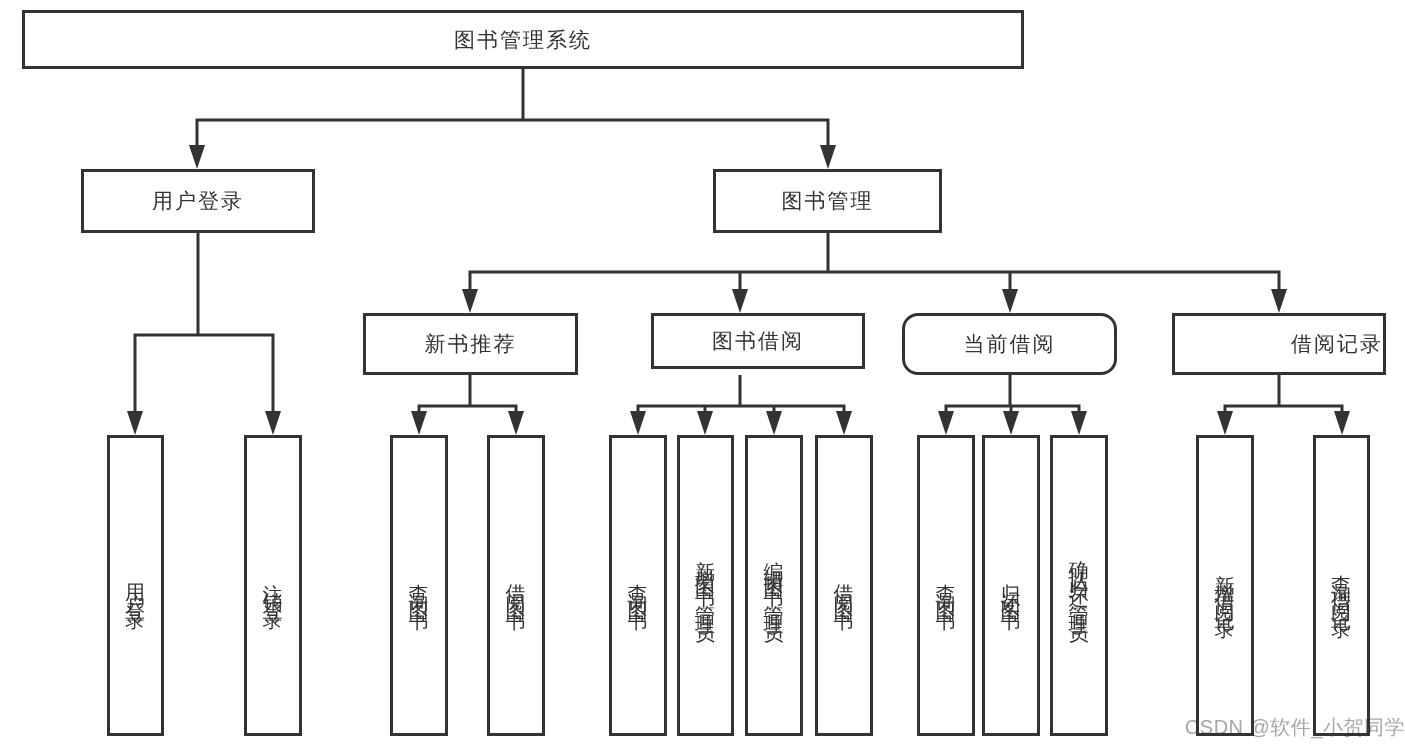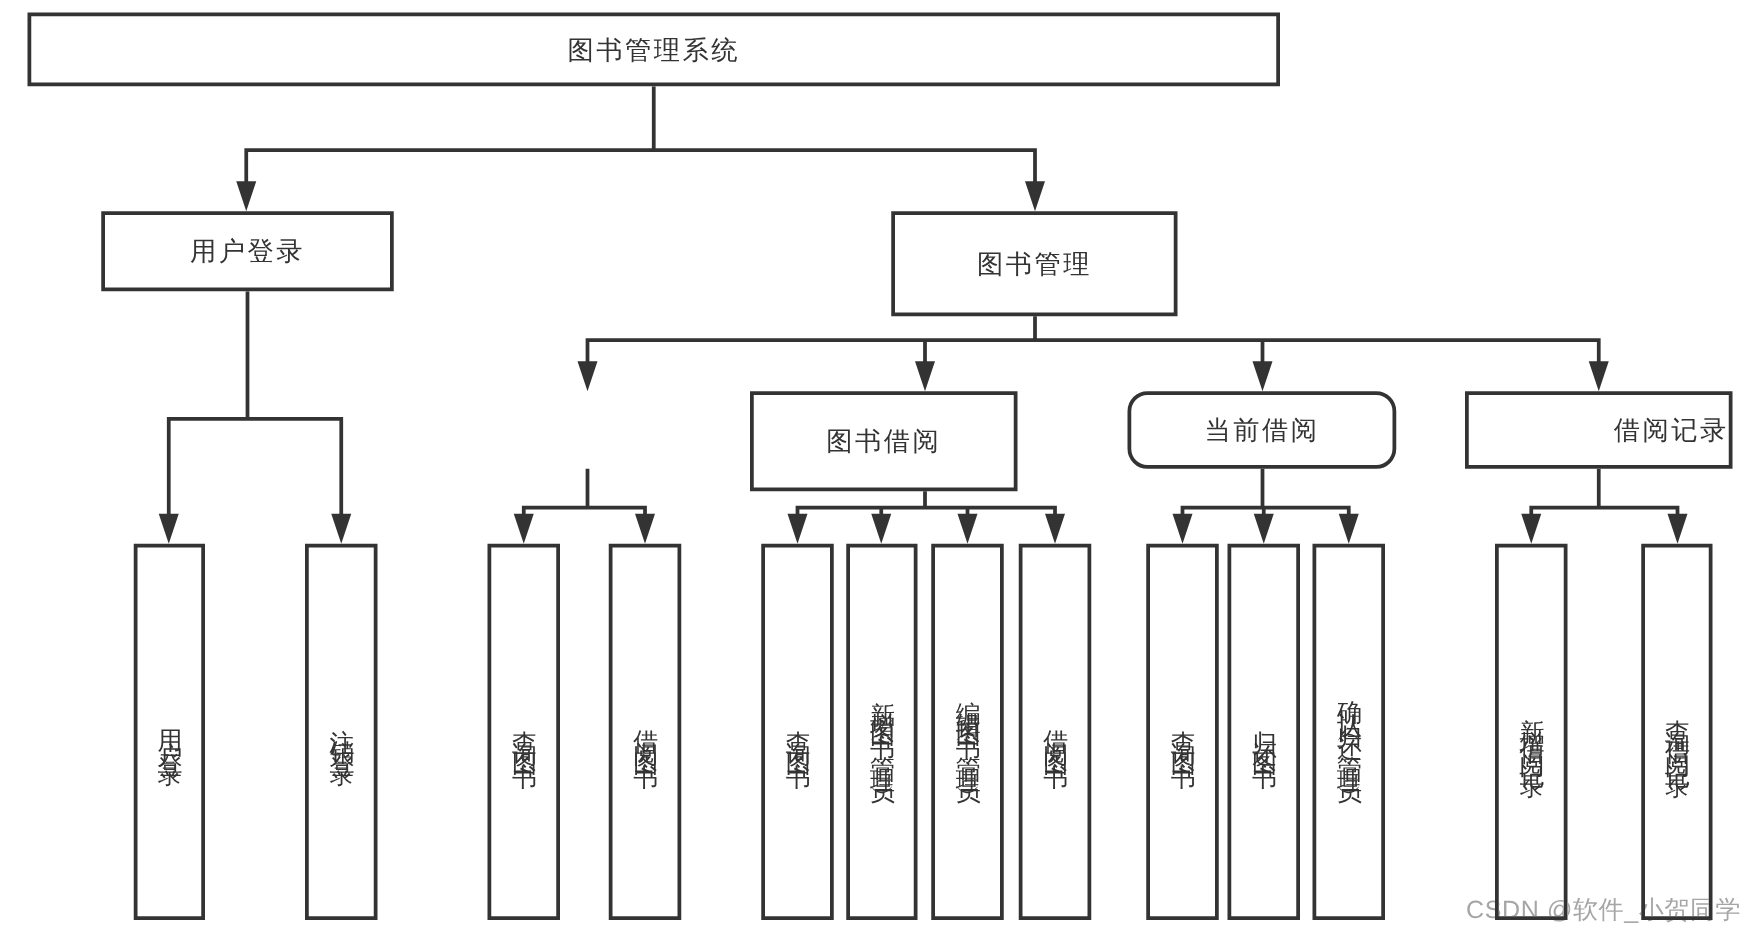--- a/index.html
+++ b/index.html
@@ -25,42 +25,42 @@
     writing-mode:vertical-rl;
     text-orientation:mixed;
     letter-spacing:9px;
     font-size:20px;
     line-height:1;
     white-space:nowrap;
   }
   
   .n-root {left:22px;  top:10px;  width:1002px; height:59px;}
   .n-l2a  {left:81px;  top:169px; width:234px;  height:64px;}
-  .n-l2b  {left:713px; top:169px; width:229px;  height:84px;}
+  .n-l2b  {left:713px; top:169px; width:229px;  height:64px;}
   .n-l3a  {left:363px; top:313px; width:215px;  height:62px;}
-  .n-l3b  {left:600px; top:313px; width:214px;  height:80px;align-items:center;}
+  .n-l3b  {left:651px; top:313px; width:214px;  height:56px;align-items:center;}
   .n-l3c  {left:902px; top:313px; width:215px;  height:62px;border-radius:16px;}
   .n-l3d  {left:1172px;top:313px; width:214px;  height:62px;justify-content:flex-end;}
   
   .n-lg1 {left:107px; top:435px; width:57px; height:301px;}
   .n-lg2 {left:244px; top:435px; width:58px; height:301px;}
   .n-nb1 {left:390px; top:435px; width:58px; height:301px;}
   .n-nb2 {left:487px; top:435px; width:58px; height:301px;}
   .n-bw1 {left:609px; top:435px; width:58px; height:301px;}
   .n-bw2 {left:677px; top:435px; width:57px; height:301px;}
   .n-bw3 {left:745px; top:435px; width:58px; height:301px;}
   .n-bw4 {left:815px; top:435px; width:58px; height:301px;}
   .n-cu1 {left:917px; top:435px; width:58px; height:301px;}
   .n-cu2 {left:982px; top:435px; width:58px; height:301px;}
   .n-cu3 {left:1050px;top:435px; width:58px; height:301px;}
   .n-rc1 {left:1196px;top:435px; width:58px; height:301px;}
   .n-rc2 {left:1313px;top:435px; width:57px; height:301px;}
   .watermark{
     position:absolute;
-    right:12px;
+    right:0;
     top:714px;
     font-size:20px;
     color:#a6a6a6;
     letter-spacing:0.5px;
     z-index:5;
     mix-blend-mode:darken;
     white-space:nowrap;
   }
 </style>
 </head>
@@ -118,20 +118,23 @@
     <span>图书管理系统</span>
   </div>
 
   <div class="node n-l2a">
     <span>用户登录</span>
   </div>
   <div class="node n-l2b">
     <span>图书管理</span>
   </div>
 
+  <div class="node n-l3a">
+    <span>新书推荐</span>
+  </div>
   <div class="node n-l3b">
     <span>图书借阅</span>
   </div>
   <div class="node n-l3c">
     <span>当前借阅</span>
   </div>
   <div class="node n-l3d">
     <span>借阅记录</span>
   </div>
 

